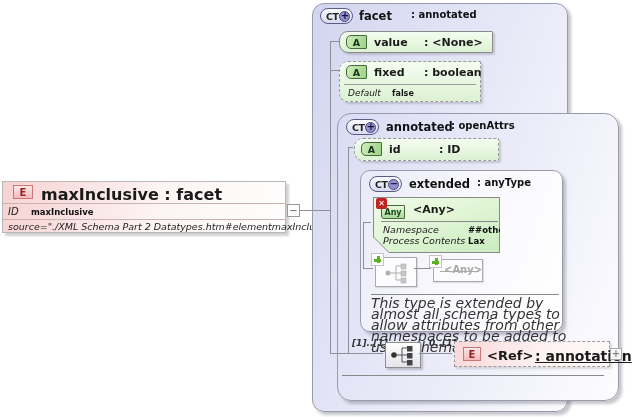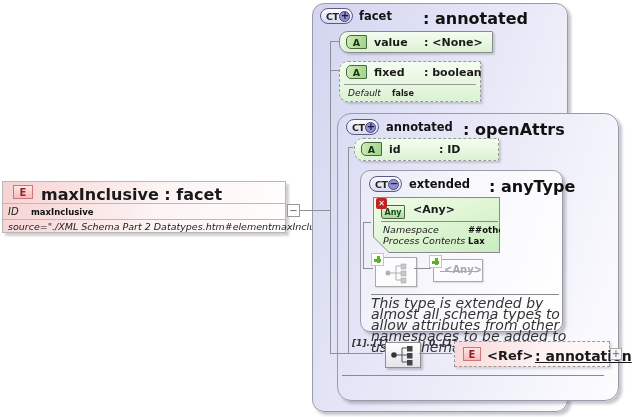--- a/index.html
+++ b/index.html
@@ -38,21 +38,21 @@
   .openattrs-panel{left:22px;top:56px;width:203px;height:162px;border-radius:10px;
     background:linear-gradient(110deg,#e9eaf7 0%,#f8f8fd 45%,#ffffff 100%);}
 
   .panel-header{position:absolute;left:0;top:0;height:24px;width:100%;}
   .ct-pill{position:absolute;left:7px;top:4px;height:16px;padding:0 2px 0 5px;border:1px solid #5a5a85;
     border-radius:9px;background:linear-gradient(#fbfbfe,#d9d9f0);display:flex;align-items:center;gap:1px;}
   .ct-txt{font-size:9.5px;font-weight:bold;color:#222;letter-spacing:-0.5px;}
   .ct-badge{width:11px;height:11px;border-radius:50%;background:#9191cf;border:1px solid #4a4a78;
     color:#15153f;font-size:10px;font-weight:bold;line-height:8px;text-align:center;}
   .hdr-name{position:absolute;top:5px;font-size:11.5px;font-weight:bold;color:#111;}
-  .hdr-type{position:absolute;top:5px;font-size:16px;font-weight:bold;color:#111;white-space:nowrap;margin-left:12px;}
+  .hdr-type{position:absolute;top:5px;font-size:10px;font-weight:bold;color:#111;white-space:nowrap;}
 
   
   .attr-box{position:absolute;background:linear-gradient(to bottom,#f4fdf0,#dcf2d3);
     border:1px solid #8a8a8a;border-radius:9px 1px 1px 9px;box-shadow:2px 2px 2px rgba(0,0,0,0.15);}
   .attr-box.dashed{border-style:dashed;border-color:#999;}
   .a-icon{position:absolute;left:6px;top:3px;width:21px;height:14px;border:1px solid #47683f;
     border-radius:5px 1px 1px 5px;background:linear-gradient(105deg,#cdecb8,#9ed489);
     color:#1c331a;font-size:9.5px;font-weight:bold;display:flex;align-items:center;justify-content:center;}
   .attr-name{position:absolute;left:34px;top:4px;font-size:11px;font-weight:bold;}
   .attr-type{position:absolute;left:84px;top:4px;font-size:11px;font-weight:bold;white-space:nowrap;}

